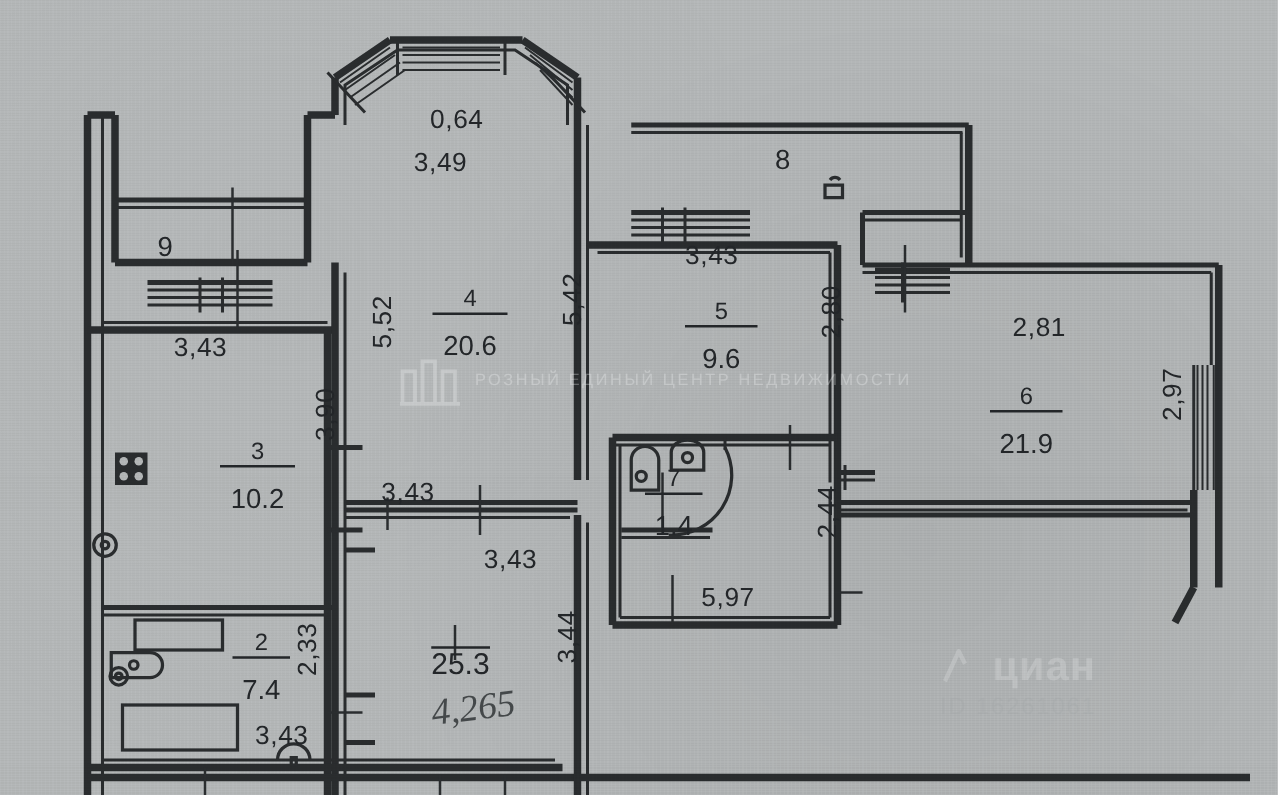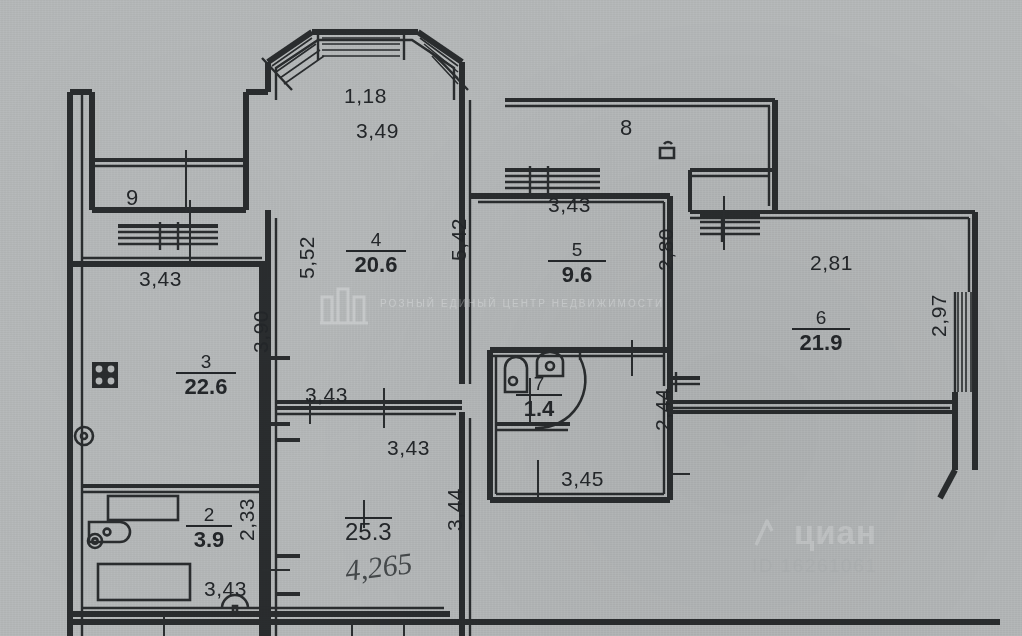--- a/index.html
+++ b/index.html
@@ -38,40 +38,40 @@
     font-family:"Liberation Sans", sans-serif;
     white-space:nowrap;
     line-height:1;
     user-select:none;
   }
   .dim{font-size:21px;letter-spacing:.5px;font-weight:400;}
   .dim-v{transform-origin:0 0;}
   .roomnum{font-size:19px;text-align:center;}
   .roombox{position:absolute;text-align:center;}
   .roombox .num{font-size:19px;line-height:1.05;}
-  .roombox .area{font-size:22px;line-height:1.1;border-top:2px solid #232629;padding-top:1px;font-weight:bold;}
+  .roombox .area{font-size:22px;line-height:1.1;border-top:2px solid #232629;padding-top:13px;}
   .hand{
     font-family:"Liberation Serif", serif;
     font-style:italic;
     font-size:30px;
     color:#2d3133;
     opacity:.82;
     transform:rotate(-7deg);
   }
 
   
   .wm{position:absolute;pointer-events:none;user-select:none;}
   #wm-center{
     left:318px;top:275px;
     display:flex;align-items:center;gap:10px;
     opacity:.30;
   }
   #wm-center .wmtext{color:#f4f6f7;}
   #wm-center .wmname{font-size:34px;font-weight:700;letter-spacing:1px;line-height:1;}
-  #wm-center .wmsub{font-size:10px;letter-spacing:2.1px;margin-top:5px;}
+  #wm-center .wmsub{font-size:13px;letter-spacing:2.1px;margin-top:5px;}
   .wmlogo{display:block;}
   #wm-br{
     left:752px;top:515px;opacity:.22;text-align:left;
   }
   #wm-br .brname{color:#f2f4f5;font-size:33px;font-weight:700;letter-spacing:1px;line-height:1;}
   #wm-br .brid{color:#9da2a4;font-size:19px;letter-spacing:1.5px;margin-top:6px;}
   #wm-br .brrow{display:flex;align-items:center;gap:8px;}
 </style>
 </head>
 <body>
@@ -266,21 +266,21 @@
       <path class="dimline" d="M262,570 L290,570"></path>
       <path class="dimline" d="M164,614 L164,636"></path>
       <path class="dimline" d="M530,378 L530,426"></path>
     </g>
   </svg>
 
   <div id="grain"></div>
 
   <div class="roombox lbl" style="left:176px;top:352px;width:60px;">
     <div class="num">3</div>
-    <div class="area">22.6</div>
+    <div class="area">10.2</div>
   </div>
 
   <div class="roombox lbl" style="left:346px;top:230px;width:60px;">
     <div class="num">4</div>
     <div class="area">20.6</div>
   </div>
 
   <div class="roombox lbl" style="left:548px;top:240px;width:58px;">
     <div class="num">5</div>
     <div class="area">9.6</div>
@@ -291,35 +291,35 @@
     <div class="area">21.9</div>
   </div>
 
   <div class="roombox lbl" style="left:516px;top:374px;width:46px;">
     <div class="num">7</div>
     <div class="area">1.4</div>
   </div>
 
   <div class="roombox lbl" style="left:186px;top:505px;width:46px;">
     <div class="num">2</div>
-    <div class="area">3.9</div>
+    <div class="area">7.4</div>
   </div>
 
   <div class="lbl roomnum" style="left:126px;top:187px;font-size:22px;">9</div>
   <div class="lbl roomnum" style="left:620px;top:117px;font-size:22px;">8</div>
   <div class="lbl" style="left:345px;top:517px;font-size:24px;border-top:2px solid #232629;padding-top:1px;">25.3</div>
 
-  <div class="lbl dim" style="left:344px;top:85px;">1,18</div>
-  <div class="lbl dim" style="left:356px;top:120px;">3,49</div>
+  <div class="lbl dim" style="left:344px;top:85px;">0,64</div>
+  <div class="lbl dim" style="left:331px;top:120px;">3,49</div>
   <div class="lbl dim" style="left:548px;top:194px;">3,43</div>
   <div class="lbl dim" style="left:810px;top:252px;">2,81</div>
   <div class="lbl dim" style="left:139px;top:268px;">3,43</div>
   <div class="lbl dim" style="left:305px;top:384px;">3,43</div>
   <div class="lbl dim" style="left:387px;top:437px;">3,43</div>
-  <div class="lbl dim" style="left:561px;top:468px;">3,45</div>
+  <div class="lbl dim" style="left:561px;top:468px;">5,97</div>
   <div class="lbl dim" style="left:204px;top:578px;">3,43</div>
 
   <div class="lbl dim dim-v" style="left:296px;top:236px;transform:rotate(-90deg) translate(-100%,0);">5,52</div>
   <div class="lbl dim dim-v" style="left:448px;top:218px;transform:rotate(-90deg) translate(-100%,0);">5,42</div>
   <div class="lbl dim dim-v" style="left:655px;top:228px;transform:rotate(-90deg) translate(-100%,0);">2,80</div>
   <div class="lbl dim dim-v" style="left:928px;top:294px;transform:rotate(-90deg) translate(-100%,0);">2,97</div>
   <div class="lbl dim dim-v" style="left:250px;top:310px;transform:rotate(-90deg) translate(-100%,0);">3,90</div>
   <div class="lbl dim dim-v" style="left:652px;top:388px;transform:rotate(-90deg) translate(-100%,0);">2,44</div>
   <div class="lbl dim dim-v" style="left:444px;top:488px;transform:rotate(-90deg) translate(-100%,0);">3,44</div>
   <div class="lbl dim dim-v" style="left:236px;top:498px;transform:rotate(-90deg) translate(-100%,0);">2,33</div>

